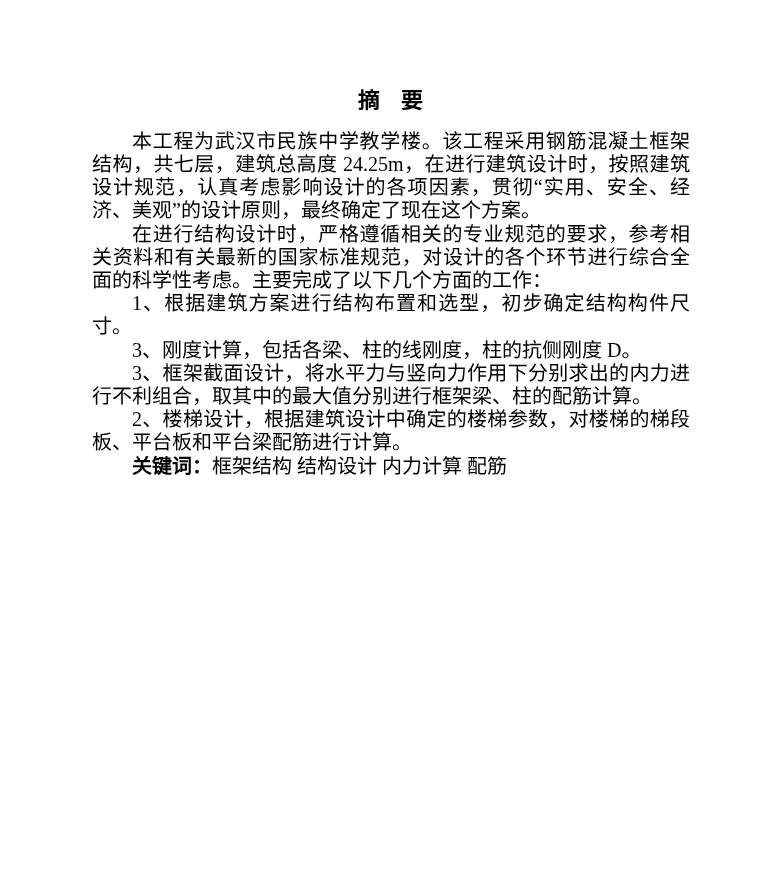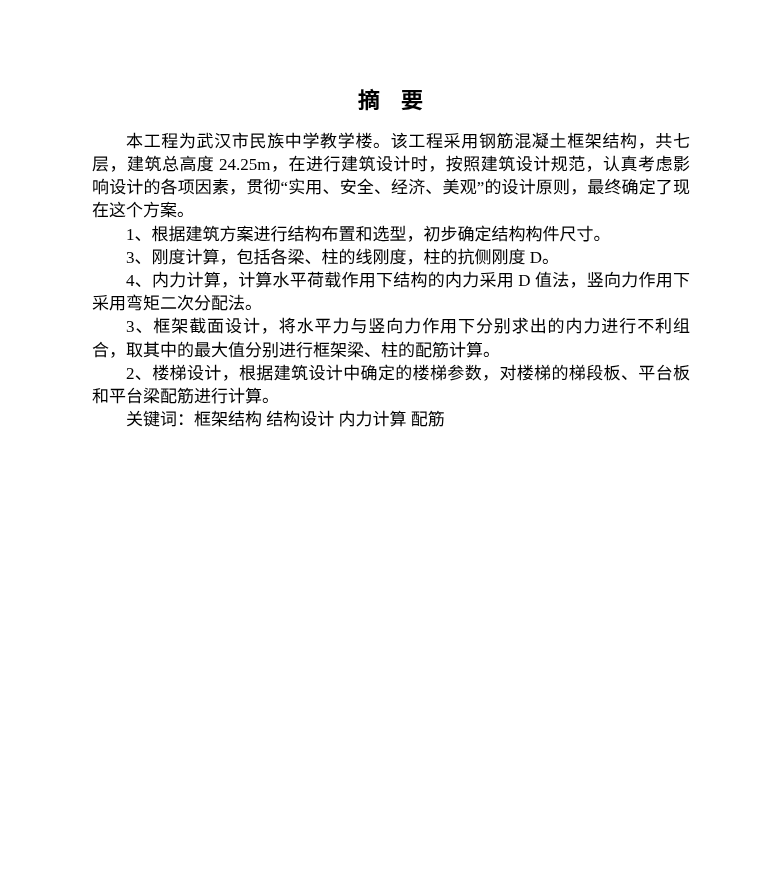--- a/index.html
+++ b/index.html
@@ -39,21 +39,21 @@
     line-height: 1.35;
     margin: 0 0 14px 0;
     font-family: "Liberation Serif", "DejaVu Serif", serif;
   }
   .doc-title .title-gap {
     display: inline-block;
     width: 20px;
   }
 
   .body-block {
-    font-size: 17px;
+    font-size: 20px;
     line-height: 23.2px;
     text-align: justify;
     text-justify: inter-ideograph;
     word-break: break-all;
   }
 
   p.para {
     margin: 0;
     text-indent: 2em;
     text-align: justify;
@@ -66,40 +66,40 @@
     text-align: justify;
     text-justify: inter-ideograph;
   }
 
   p.keywords {
     margin: 0;
     text-indent: 2em;
     text-align: left;
   }
   p.keywords .kw-label {
-    font-weight: normal;
+    font-weight: bold;
   }
 </style>
 </head>
 <body>
 
 <div class="page">
 
   <div class="content-area">
 
     <h1 class="doc-title"><span>摘</span><span class="title-gap"></span><span>要</span></h1>
 
     <div class="body-block">
 
       <p class="para">本工程为武汉市民族中学教学楼。该工程采用钢筋混凝土框架结构，共七层，建筑总高度 24.25m，在进行建筑设计时，按照建筑设计规范，认真考虑影响设计的各项因素，贯彻“实用、安全、经济、美观”的设计原则，最终确定了现在这个方案。</p>
 
+      <p class="para">在进行结构设计时，严格遵循相关的专业规范的要求，参考相关资料和有关最新的国家标准规范，对设计的各个环节进行综合全面的科学性考虑。主要完成了以下几个方面的工作：</p>
 
       <p class="list-item">1、根据建筑方案进行结构布置和选型，初步确定结构构件尺寸。</p>
       <p class="list-item">3、刚度计算，包括各梁、柱的线刚度，柱的抗侧刚度 D。</p>
-      <p class="list-item">4、内力计算，计算水平荷载作用下结构的内力采用 D 值法，竖向力作用下采用弯矩二次分配法。</p>
       <p class="list-item">3、框架截面设计，将水平力与竖向力作用下分别求出的内力进行不利组合，取其中的最大值分别进行框架梁、柱的配筋计算。</p>
       <p class="list-item">2、楼梯设计，根据建筑设计中确定的楼梯参数，对楼梯的梯段板、平台板和平台梁配筋进行计算。</p>
 
       <p class="keywords"><span class="kw-label">关键词：</span><span>框架结构 结构设计 内力计算 配筋</span></p>
 
     </div>
 
   </div>
 
 </div>

